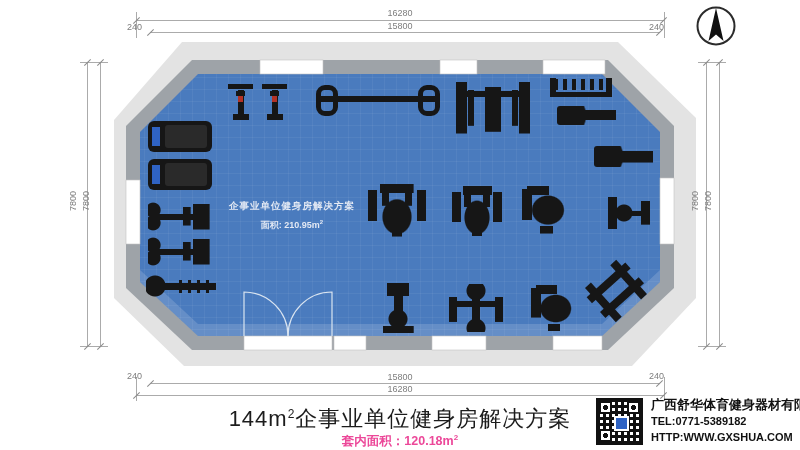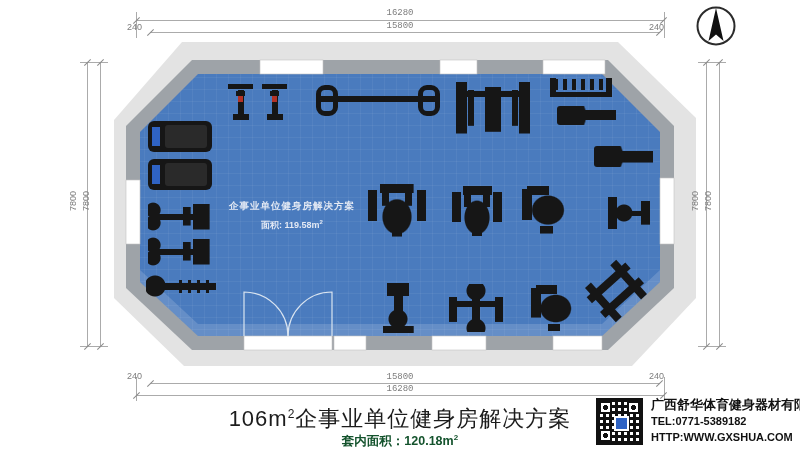--- a/index.html
+++ b/index.html
@@ -4,21 +4,21 @@
 <style>
   html,body{margin:0;padding:0;}
   body{width:800px;height:450px;position:relative;overflow:hidden;background:#fff;
        font-family:"Liberation Sans","DejaVu Sans",sans-serif;}
   :root{--floor:#4a7bbe;--wall:#9ea3a8;--wall-outer:#e3e3e3;--ink:#161616;--dim:#7d7d7d;--dimline:#ababab;}
 
   
   .dim-h{position:absolute;height:1px;background:var(--dimline);}
   .dim-v{position:absolute;width:1px;background:var(--dimline);}
   .dim-label{position:absolute;font-size:9px;color:var(--dim);white-space:nowrap;text-align:center;}
-  .dim-label.c{width:60px;text-align:center;font-family:Liberation Mono, monospace;}
+  .dim-label.c{width:60px;text-align:center;}
   .dim-label.v{width:40px;text-align:center;transform:rotate(-90deg);}
   .tick{position:absolute;width:9px;height:1px;background:#8a8a8a;transform:rotate(-45deg);}
 
   
   #plan-svg{position:absolute;left:0;top:0;}
   #floor-layer{position:absolute;left:0;top:0;width:800px;height:450px;pointer-events:none;}
   .floor-texture{position:absolute;inset:0;
     clip-path:polygon(198px 74px,602px 74px,660px 132px,660px 282px,602px 336px,198px 336px,140px 282px,140px 132px);
     background:repeating-linear-gradient(90deg,rgba(255,255,255,.05) 0 1px,transparent 1px 12px),
                repeating-linear-gradient(0deg,rgba(255,255,255,.05) 0 1px,transparent 1px 12px);}
@@ -102,21 +102,21 @@
     linear-gradient(var(--ink),var(--ink)) 50% 22%/100% 8px,
     linear-gradient(var(--ink),var(--ink)) 50% 74%/100% 8px,
     linear-gradient(var(--ink),var(--ink)) 12% 50%/8px 100%,
     linear-gradient(var(--ink),var(--ink)) 88% 50%/8px 100%;background-repeat:no-repeat;}
 
   
   #title{position:absolute;left:0;top:404px;width:800px;text-align:center;
          font-size:22px;color:#1c1c1c;letter-spacing:1px;}
   #title sup{font-size:12px;}
   #subtitle{position:absolute;left:0;top:433px;width:800px;text-align:center;
-            font-size:12.5px;font-weight:bold;color:#14532d;}
+            font-size:12.5px;font-weight:bold;color:#ec4899;}
   #subtitle sup{font-size:8px;}
   #company{position:absolute;left:596px;top:397px;width:204px;}
   .qr{position:absolute;left:0;top:1px;width:47px;height:47px;background:
       repeating-linear-gradient(0deg,#111 0 3px,transparent 3px 6px),
       repeating-linear-gradient(90deg,#111 0 3px,rgba(255,255,255,0) 3px 6px),#fff;
       border:1px solid #111;box-sizing:border-box;}
   .qr-finder{position:absolute;width:13px;height:13px;border:2px solid #111;box-sizing:border-box;
       background:radial-gradient(circle,#111 0 2.5px,#fff 2.6px);}
   .qr-logo{position:absolute;left:17px;top:17px;width:11px;height:11px;background:#2e63c4;border:2px solid #fff;}
   #company-text{position:absolute;left:55px;top:0;white-space:nowrap;color:#111;}
@@ -203,21 +203,21 @@
 <div class="dim-label v" style="left:675px;top:196px;">7800</div>
 <div class="dim-label v" style="left:688px;top:196px;">7800</div>
 <div class="tick" style="left:702px;top:62px;"></div>
 <div class="tick" style="left:702px;top:346px;"></div>
 <div class="tick" style="left:715px;top:62px;"></div>
 <div class="tick" style="left:715px;top:346px;"></div>
 
 <div id="floor-layer">
   <div class="floor-texture"></div>
   <div class="floor-label" id="floor-label-1">企事业单位健身房解决方案</div>
-  <div class="floor-label" id="floor-label-2"><span>面积: 119.58m</span><sup>2</sup></div>
+  <div class="floor-label" id="floor-label-2"><span>面积: 210.95m</span><sup>2</sup></div>
 <div class="eq eq-treadmill" style="left: 148px; top: 121px; width: 64px; height: 31px;"></div>
     <div class="eq eq-treadmill" style="left: 148px; top: 159px; width: 64px; height: 31px;"></div>
     <div class="eq eq-spin-bike" style="left: 228px; top: 84px; width: 25px; height: 36px;"></div>
     <div class="eq eq-spin-bike" style="left: 262px; top: 84px; width: 25px; height: 36px;"></div>
     <div class="eq eq-barbell-rack" style="left: 316px; top: 85px; width: 124px; height: 31px;"></div>
     <div class="eq eq-bench-press" style="left: 456px; top: 80px; width: 74px; height: 56px;"></div>
     <div class="eq eq-dumbbell-rack" style="left: 550px; top: 78px; width: 62px; height: 19px;"></div>
     <div class="eq eq-flat-bench" style="left: 557px; top: 106px; width: 59px; height: 19px;"></div>
     <div class="eq eq-flat-bench" style="left: 594px; top: 146px; width: 59px; height: 21px;"></div>
     <div class="eq eq-small-machine" style="left: 608px; top: 197px; width: 42px; height: 32px;"></div>
@@ -226,21 +226,21 @@
     <div class="eq eq-rower" style="left: 146px; top: 274px; width: 70px; height: 24px;"></div>
     <div class="eq eq-strength-machine" style="left: 368px; top: 182px; width: 58px; height: 56px;"></div>
     <div class="eq eq-strength-machine" style="left: 452px; top: 184px; width: 50px; height: 54px;"></div>
     <div class="eq eq-seated-machine" style="left: 517px; top: 182px; width: 50px; height: 54px;"></div>
     <div class="eq eq-upright-machine" style="left: 382px; top: 283px; width: 32px; height: 50px;"></div>
     <div class="eq eq-arm-machine" style="left: 449px; top: 284px; width: 54px; height: 48px;"></div>
     <div class="eq eq-seated-machine" style="left: 526px; top: 282px; width: 48px; height: 51px;"></div>
     <div class="eq eq-tilted-bench" style="left: 590px; top: 268px; width: 52px; height: 46px; transform: rotate(-42deg);"></div>
   </div>
 
-<div id="title"><span>106m</span><sup>2</sup><span>企事业单位健身房解决方案</span></div>
+<div id="title"><span>144m</span><sup>2</sup><span>企事业单位健身房解决方案</span></div>
 <div id="subtitle"><span>套内面积：120.18m</span><sup>2</sup></div>
 
 <div id="company">
   <div class="qr">
     <span class="qr-finder" style="left:2px;top:2px;"></span>
     <span class="qr-finder" style="right:2px;top:2px;"></span>
     <span class="qr-finder" style="left:2px;bottom:2px;"></span>
     <span class="qr-logo"></span>
   </div>
   <div id="company-text">

